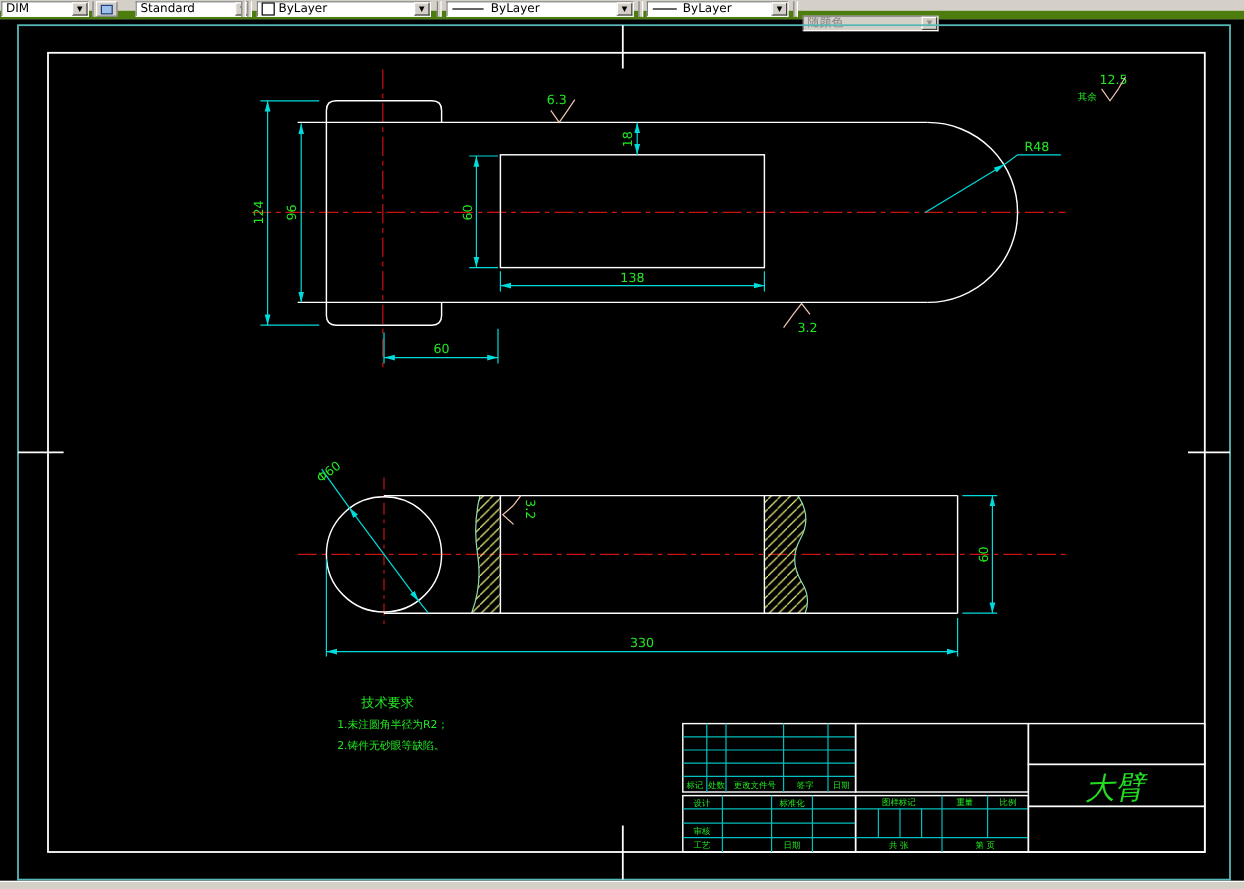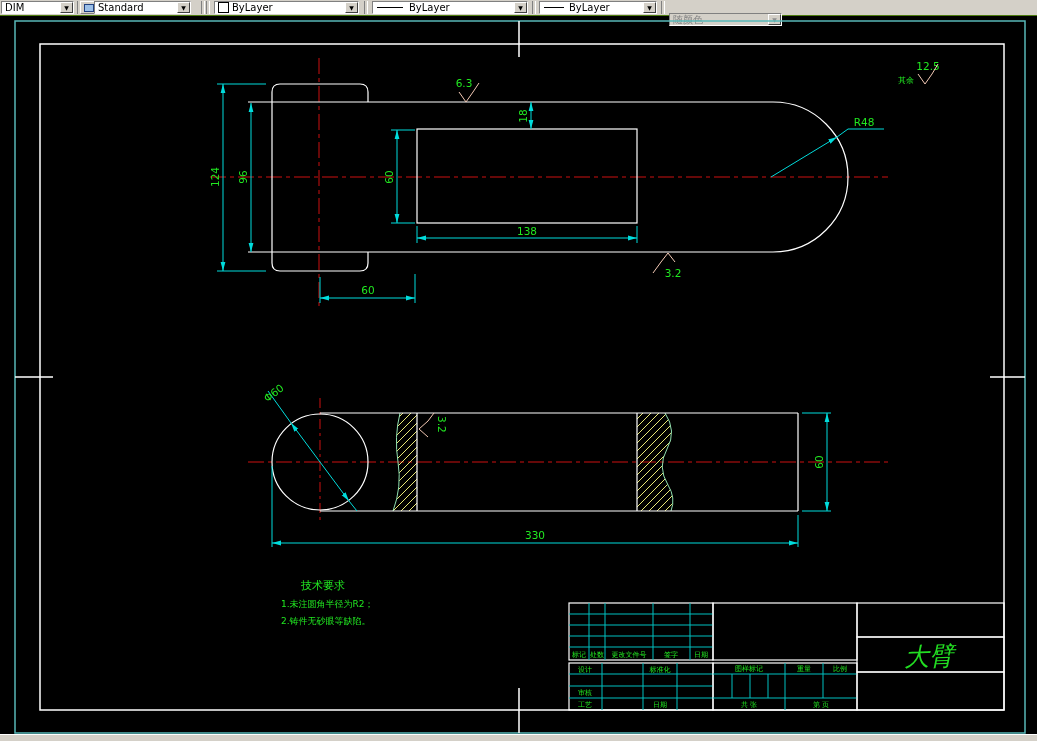--- a/index.html
+++ b/index.html
@@ -1,20 +1,20 @@
 <!DOCTYPE html>
 <html><head>
 <meta charset="utf-8">
 <style>
   html,body{margin:0;padding:0;background:#000;width:1037px;height:741px;overflow:hidden;
     font-family:"DejaVu Sans",sans-serif;}
   .stage{position:relative;width:1037px;height:741px;background:#000;}
   
   .toolbar{position:absolute;left:0;top:0;width:1037px;height:16px;background:#d4d0c8;
-    border-bottom:1px solid #4d7c0f;box-sizing:border-box;}
+    border-bottom:7px solid #4d7c0f;box-sizing:border-box;}
   .combo{position:absolute;top:1px;height:13px;background:#fff;
     border:1px solid;border-color:#808080 #fff #fff #808080;
     display:flex;align-items:center;font-size:10px;color:#000;box-sizing:border-box;}
   .combo .txt{flex:1;padding-left:3px;white-space:nowrap;overflow:hidden;line-height:11px;}
   .combo .arrow{width:13px;height:11px;background:#d4d0c8;border:1px solid;
     border-color:#fff #404040 #404040 #fff;display:flex;align-items:center;justify-content:center;
     font-size:6px;color:#000;box-sizing:border-box;}
   .combo.disabled{background:#d4d0c8;color:#848484;margin-top:12px;}
   .combo.disabled .arrow{color:#909090;}
   .swatch{width:9px;height:9px;background:#fff;border:1px solid #000;margin-left:3px;flex:none;}
@@ -39,21 +39,21 @@
 
   <div class="toolbar">
     <div class="combo" style="left:1px;width:73px;">
       <span class="txt">DIM</span>
       <span class="arrow">▼</span>
     </div>
     <div class="sep" style="left:77px;"></div>
     <div class="toolbtn" style="left:80px;">
       <span class="glyph"></span>
     </div>
-    <div class="combo" style="left:94px;width:97px;">
+    <div class="combo" style="left:113px;width:97px;">
       <span class="txt">Standard</span>
       <span class="arrow">▼</span>
     </div>
     <div class="sep" style="left:201px;"></div>
     <div class="sep" style="left:206px;"></div>
     <div class="combo" style="left:214px;width:145px;">
       <span class="swatch"></span>
       <span class="txt">ByLayer</span>
       <span class="arrow">▼</span>
     </div>

